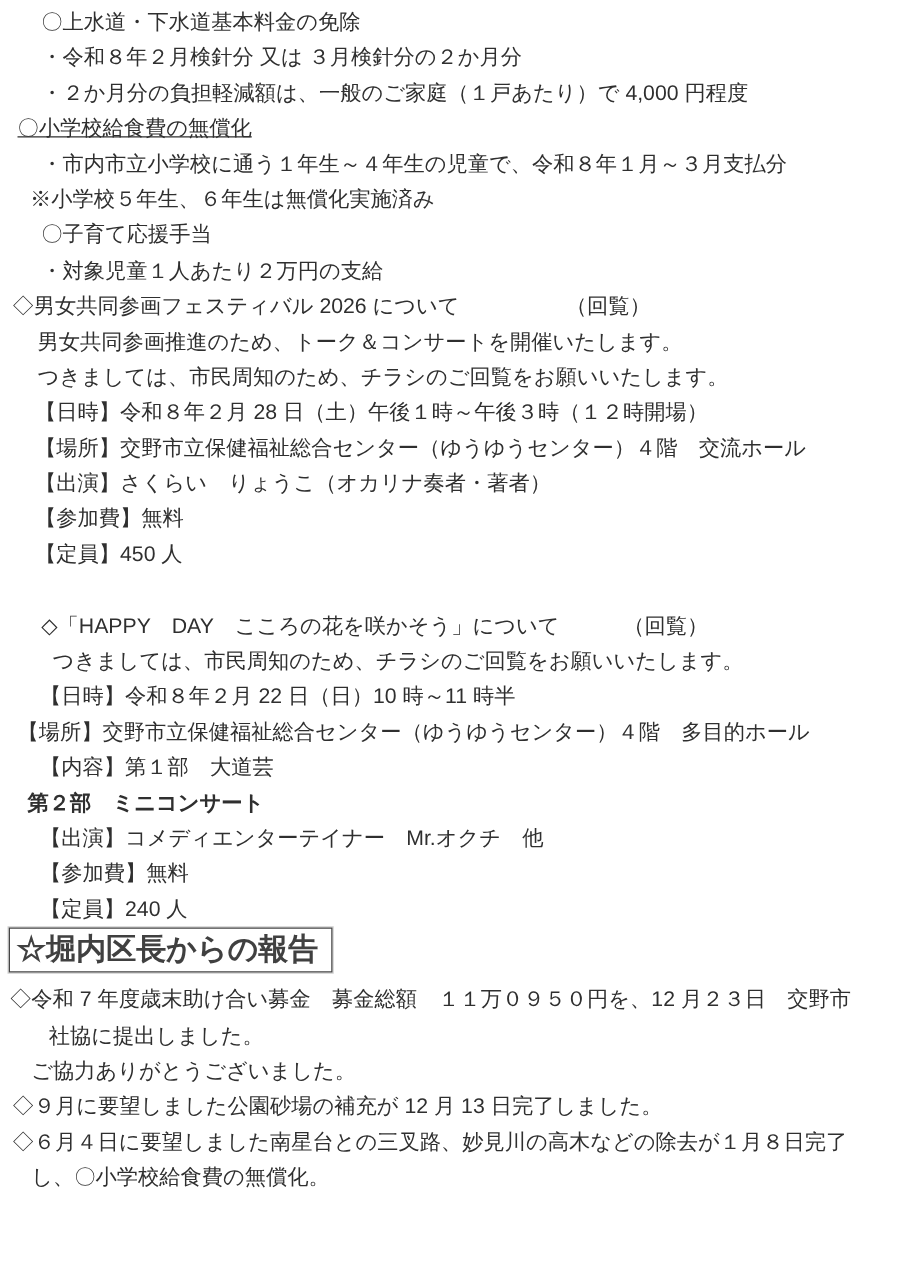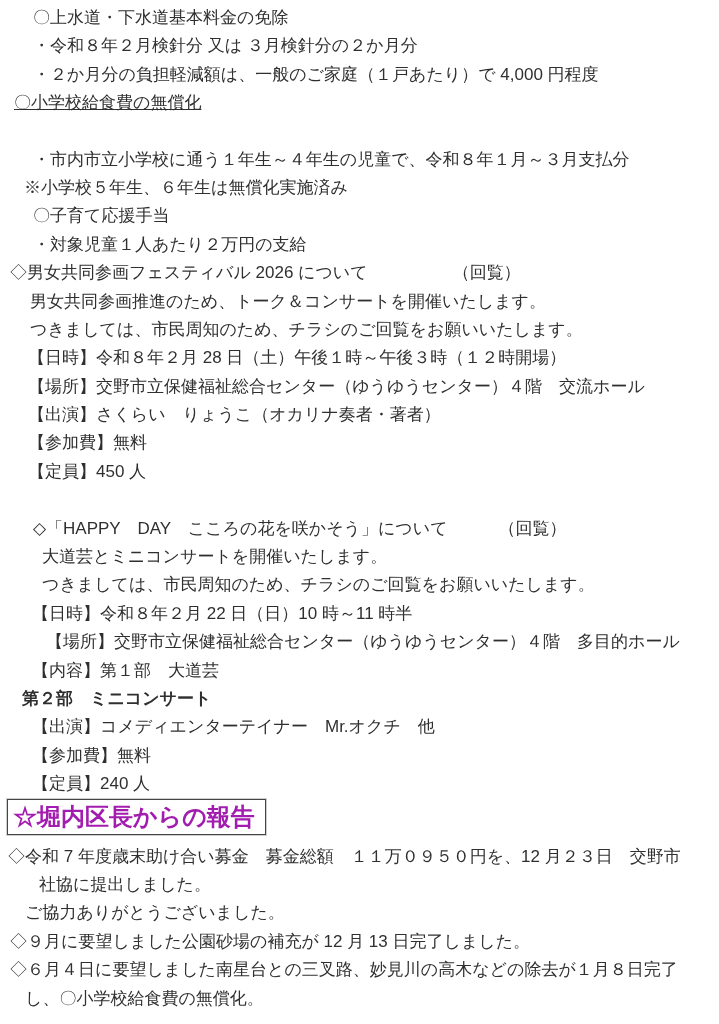--- a/index.html
+++ b/index.html
@@ -33,51 +33,50 @@
     display: block;
     width: fit-content;
     margin: 0 0 8px 7px;
     border: 1px solid #454545;
     box-shadow: 0 0 0 1px #cfcfcf;
     padding: 2px 10px 3px 5px;
     font-size: 24px;
     font-weight: bold;
     line-height: 29px;
     white-space: pre;
-    color: #a21caf;
+    color: #404040;
     background: #ffffff;
   }
 </style>
 </head>
 <body>
 
 <div class="page">
   <div id="lines-top">
       <div class="line" style="padding-left: 33px;">〇上水道・下水道基本料金の免除</div>
       <div class="line" style="padding-left: 33px;">・令和８年２月検針分 又は ３月検針分の２か月分</div>
       <div class="line" style="padding-left: 33px;">・２か月分の負担軽減額は、一般のご家庭（１戸あたり）で 4,000 円程度</div>
       <div class="line" style="padding-left: 14px; text-decoration: underline;">〇小学校給食費の無償化</div>
-      <div class="line" style="padding-left: 33px; margin-top: 28px;">・市内市立小学校に通う１年生～４年生の児童で、令和８年１月～３月支払分</div>
+      <div class="line" style="padding-left: 33px;">・市内市立小学校に通う１年生～４年生の児童で、令和８年１月～３月支払分</div>
       <div class="line" style="padding-left: 24px;">※小学校５年生、６年生は無償化実施済み</div>
       <div class="line" style="padding-left: 33px;">〇子育て応援手当</div>
       <div class="line" style="padding-left: 33px;">・対象児童１人あたり２万円の支給</div>
       <div class="line" style="padding-left: 10px;">◇男女共同参画フェスティバル 2026 について　　　　　（回覧）</div>
       <div class="line" style="padding-left: 30px;">男女共同参画推進のため、トーク＆コンサートを開催いたします。</div>
       <div class="line" style="padding-left: 30px;">つきましては、市民周知のため、チラシのご回覧をお願いいたします。</div>
       <div class="line" style="padding-left: 28px;">【日時】令和８年２月 28 日（土）午後１時～午後３時（１２時開場）</div>
       <div class="line" style="padding-left: 28px;">【場所】交野市立保健福祉総合センター（ゆうゆうセンター）４階　交流ホール</div>
       <div class="line" style="padding-left: 28px;">【出演】さくらい　りょうこ（オカリナ奏者・著者）</div>
       <div class="line" style="padding-left: 28px;">【参加費】無料</div>
       <div class="line" style="padding-left: 28px;">【定員】450 人</div>
       <div class="line" style="padding-left: 0px;"></div>
       <div class="line" style="padding-left: 33px;">◇「HAPPY　DAY　こころの花を咲かそう」について　　　（回覧）</div>
-      <div class="line" style="padding-left: 42px;">大道芸とミニコンサートを開催いたします。</div>
       <div class="line" style="padding-left: 42px;">つきましては、市民周知のため、チラシのご回覧をお願いいたします。</div>
       <div class="line" style="padding-left: 32px;">【日時】令和８年２月 22 日（日）10 時～11 時半</div>
-      <div class="line" style="padding-left: 46px;">【場所】交野市立保健福祉総合センター（ゆうゆうセンター）４階　多目的ホール</div>
+      <div class="line" style="padding-left: 14px;">【場所】交野市立保健福祉総合センター（ゆうゆうセンター）４階　多目的ホール</div>
       <div class="line" style="padding-left: 32px;">【内容】第１部　大道芸</div>
       <div class="line" style="padding-left: 22px; font-weight: bold;">第２部　ミニコンサート</div>
       <div class="line" style="padding-left: 32px;">【出演】コメディエンターテイナー　Mr.オクチ　他</div>
       <div class="line" style="padding-left: 32px;">【参加費】無料</div>
       <div class="line" style="padding-left: 32px;">【定員】240 人</div>
     </div>
   <div class="report-heading">☆堀内区長からの報告</div>
   <div id="lines-bottom">
       <div class="line" style="padding-left: 8px;">◇令和 7 年度歳末助け合い募金　募金総額　１１万０９５０円を、12 月２３日　交野市</div>
       <div class="line" style="padding-left: 39px; font-family: Liberation Serif, serif;">社協に提出しました。</div>

